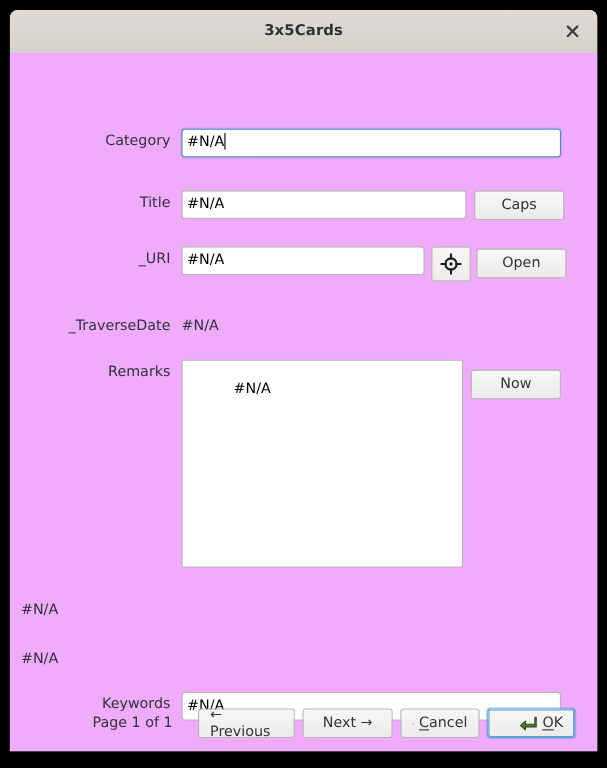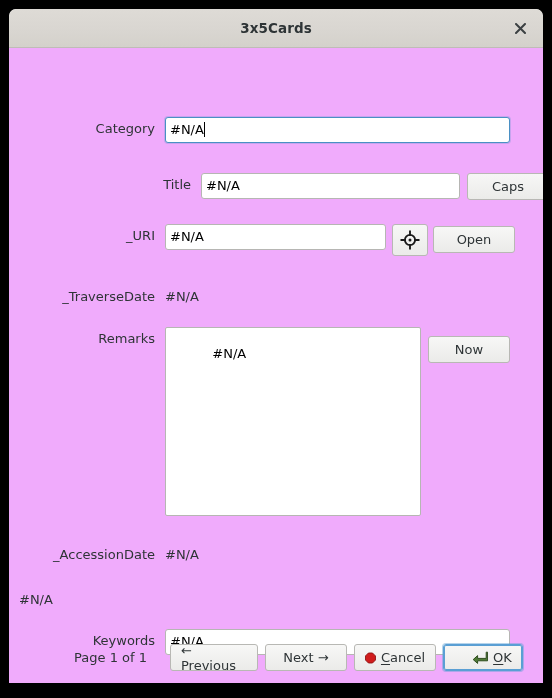--- a/index.html
+++ b/index.html
@@ -174,21 +174,21 @@
     gap: 7px;
   }
   #page-indicator {
     font-size: 13px;
     color: #2e3436;
     margin-right: 16px;
     user-select: none;
   }
   #btn-previous { width: 88px; justify-content: center; }
   #btn-next { width: 82px; }
-  #btn-cancel { width: 82px; }
+  #btn-cancel { width: 72px; }
   #btn-ok { width: 80px; }
 </style>
 </head>
 <body>
 
 <div id="window">
 
   <div id="titlebar">
     <span id="titlebar-title">3x5Cards</span>
     <span id="close-btn">
@@ -202,21 +202,21 @@
 
     <div class="row" style="top:69px;">
       <div class="label">Category</div>
       <div class="field-area">
         <div class="txt focused" style="width:345px;">
           <span>#N/A</span><span class="caret"></span>
         </div>
       </div>
     </div>
 
-    <div class="row" style="top:125px;margin-left:36px;">
+    <div class="row" style="top:125px;">
       <div class="label">Title</div>
       <div class="field-area">
         <div class="txt" style="width:259px;">
           <span>#N/A</span>
         </div>
         <div class="btn" id="btn-caps" style="margin-left:7px;width:82px;">
           <span>Caps</span>
         </div>
       </div>
     </div>
@@ -253,21 +253,20 @@
         <div class="area">
           <span>#N/A</span>
         </div>
         <div class="btn" id="btn-now" style="margin-left:7px;width:82px;margin-top:9px;">
           <span>Now</span>
         </div>
       </div>
     </div>
 
     <div class="row" style="top:495px;">
-      <div class="label">_AccessionDate</div>
       <div class="field-area">
         <div class="static-val">#N/A</div>
       </div>
     </div>
 
     <div class="row" style="top:540px;">
       <div class="field-area">
         <div class="static-val">#N/A</div>
       </div>
     </div>

